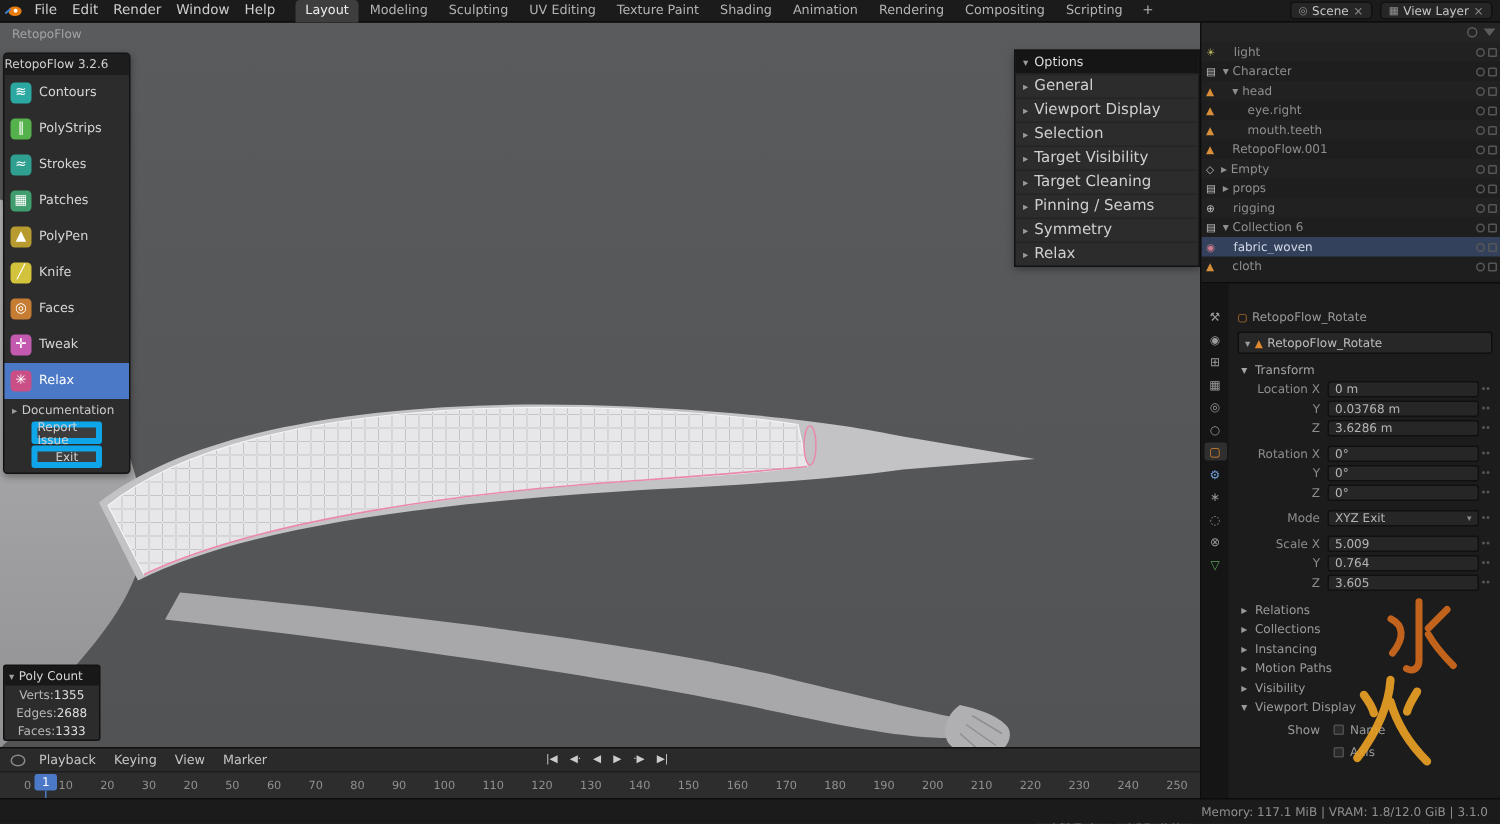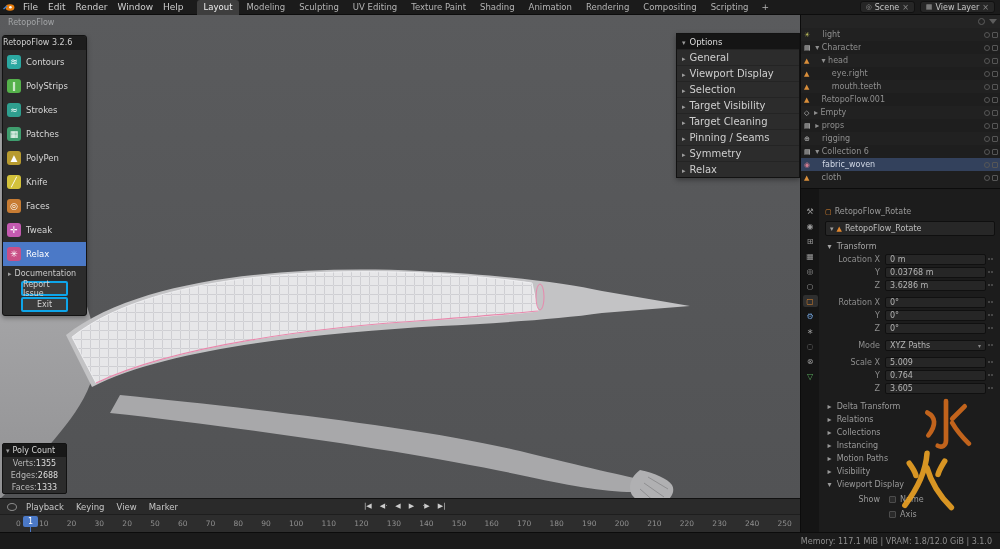--- a/index.html
+++ b/index.html
@@ -33,21 +33,21 @@
               border:1px solid #131313; border-radius:3px; z-index:5; box-shadow:0 2px 5px rgba(0,0,0,.35); }
   .rf-header { height:14px; line-height:14px; padding-left:0; background:#1d1d1d; font-size:8px;
                color:#d0d0d0; border-radius:3px 3px 0 0; }
   .rf-tool { display:flex; align-items:center; gap:5px; height:24px; padding-left:4px;
              font-size:8.5px; color:#d6d6d6; }
   .rf-tool.active { background:#4b79c7; color:#fff; }
   .rf-ico { width:14px; height:14px; border-radius:3px; display:flex; align-items:center;
             justify-content:center; font-size:9px; color:#fff; flex:none; }
   .rf-doc { height:14px; display:flex; align-items:center; gap:3px; padding-left:5px;
             font-size:8px; color:#c9c9c9; }
-  .rf-btn { height:15px; margin:1px 18px; background:#3c3c3c; border:2px solid #0ea5e9; border-radius:2px;
+  .rf-btn { height:15px; margin:1px 18px; background:#3c3c3c; border:4px solid #0ea5e9; border-radius:2px;
             display:flex; align-items:center; justify-content:center; font-size:8px; color:#d2d2d2; }
   .rf-btn:last-child { margin-bottom:3px; }
   .arr-r::before { content:"▸"; font-size:7px; color:#9c9c9c; }
   .arr-d::before { content:"▾"; font-size:7px; color:#9c9c9c; }
 
   
   .opt-panel { position:absolute; left:676px; top:18px; width:124px; background:#2c2c2c;
                border:1px solid #121212; z-index:5; box-shadow:0 2px 5px rgba(0,0,0,.35); }
   .opt-header { height:15px; display:flex; align-items:center; gap:4px; background:#151515;
                 padding-left:5px; font-size:8.5px; color:#dcdcdc; }
@@ -618,21 +618,21 @@
               <span class="tr-label">Z</span>
               <span class="tr-value">0°</span>
               <span class="tr-dots">
                 <i></i>
                 <i></i>
               </span>
             </div>
 
             <div class="tr-row gap">
               <span class="tr-label">Mode</span>
-              <span class="tr-value drop">XYZ Paths</span>
+              <span class="tr-value drop">XYZ Exit</span>
               <span class="tr-dots">
                 <i></i>
                 <i></i>
               </span>
             </div>
 
             <div class="tr-row gap">
               <span class="tr-label">Scale X</span>
               <span class="tr-value">5.009</span>
               <span class="tr-dots">
@@ -654,21 +654,20 @@
               <span class="tr-label">Z</span>
               <span class="tr-value">3.605</span>
               <span class="tr-dots">
                 <i></i>
                 <i></i>
               </span>
             </div>
           </div>
         <div class="sections">
 
-            <div class="sec-row"> ▸  Delta Transform</div>
 
             <div class="sec-row"> ▸  Relations</div>
 
             <div class="sec-row"> ▸  Collections</div>
 
             <div class="sec-row"> ▸  Instancing</div>
 
             <div class="sec-row"> ▸  Motion Paths</div>
 
             <div class="sec-row"> ▸  Visibility</div>

